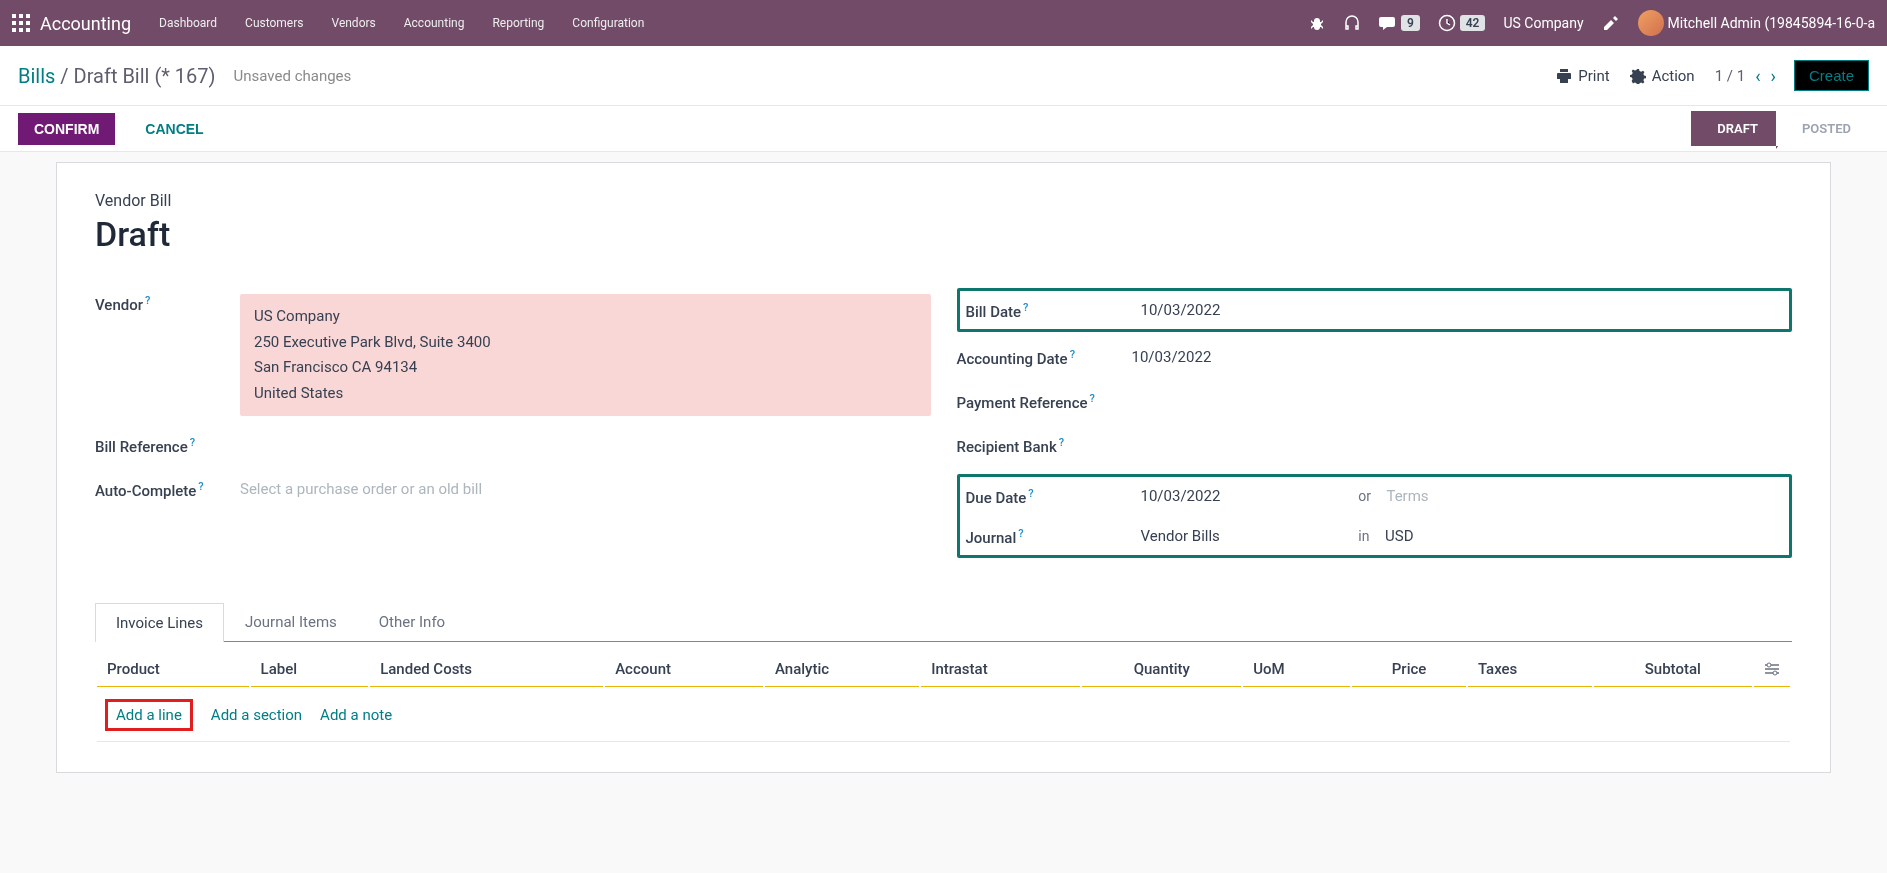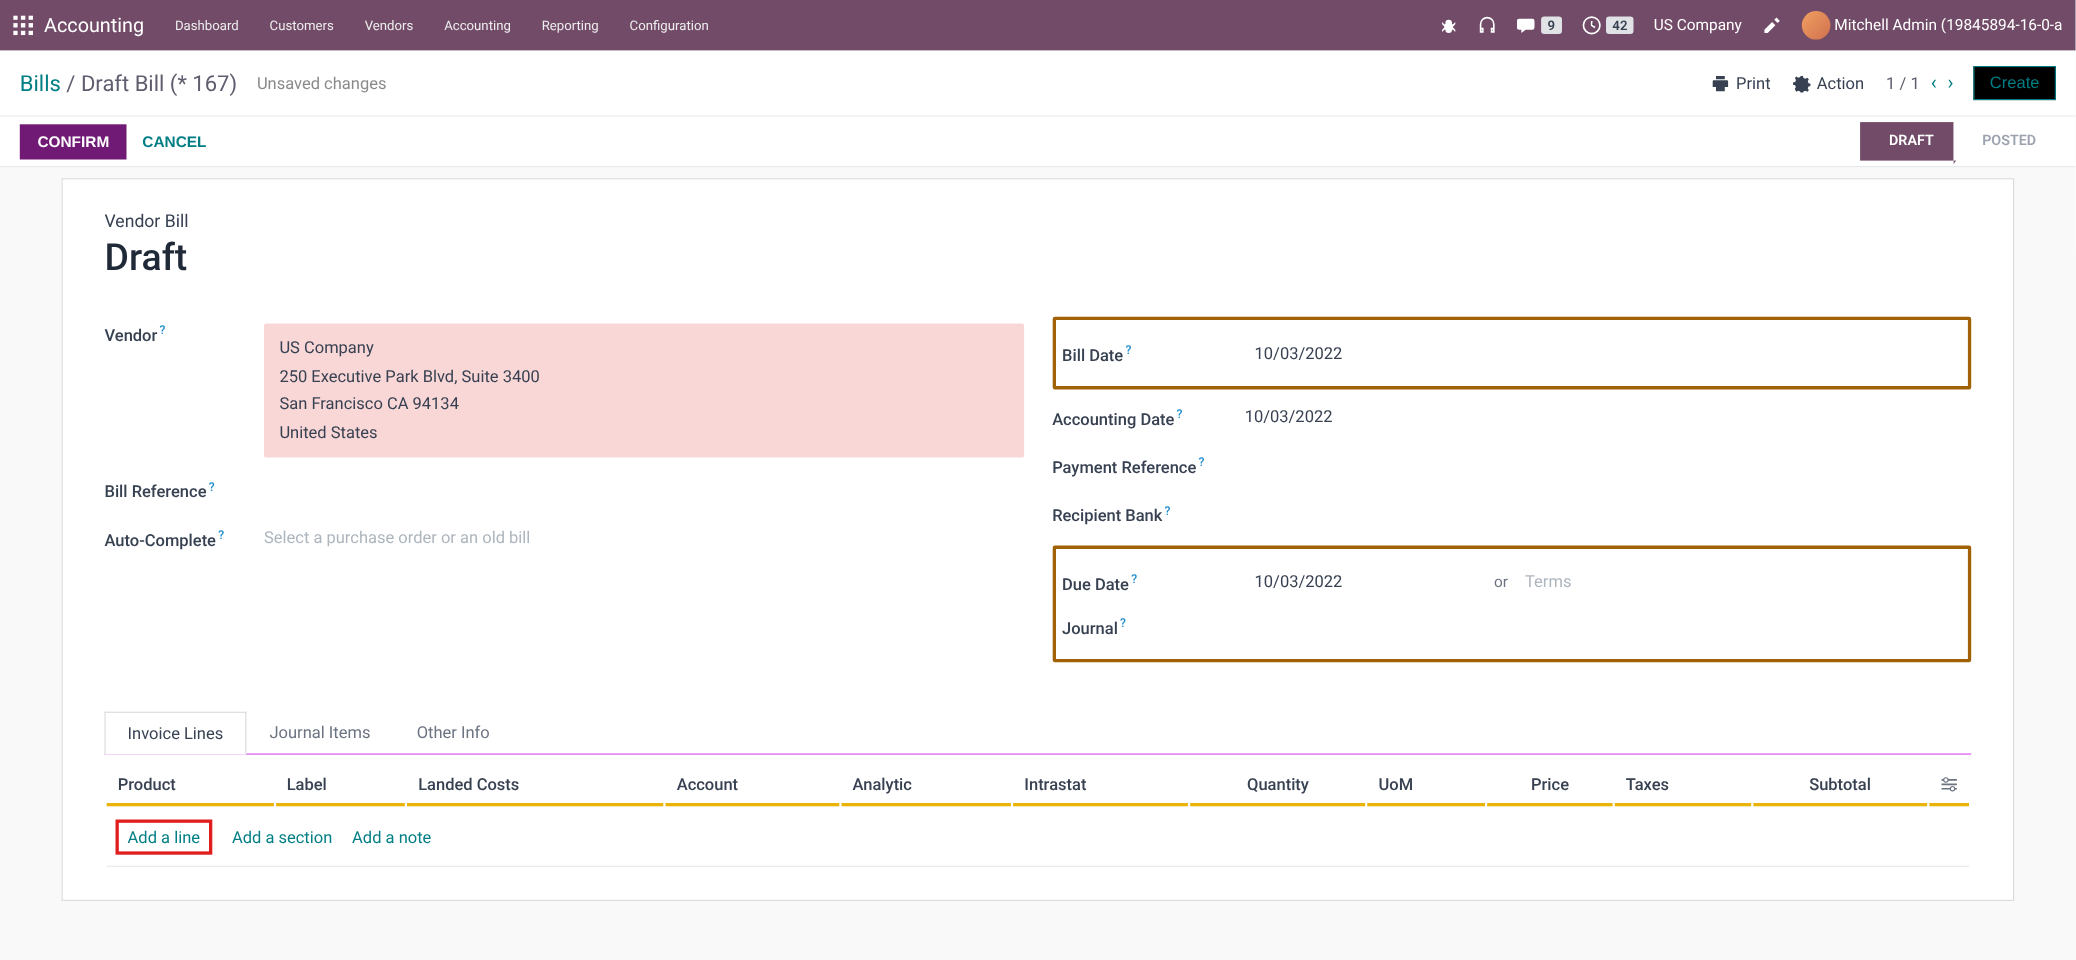--- a/index.html
+++ b/index.html
@@ -24,21 +24,21 @@
 .controlbar .spacer { flex: 1; }
 .ctrl-action { color: #374151; font-size: 15px; display: flex; align-items: center; gap: 6px; margin-right: 20px; cursor: pointer; }
 .ctrl-action .icon { color: #374151; }
 .pager { color: #5f5e6e; font-size: 15px; display: flex; align-items: center; gap: 10px; margin-right: 18px; }
 .pager .chev { color: #017e84; font-size: 18px; cursor: pointer; }
 .create-btn { border: 1px solid #017e84; color: #017e84; padding: 6px 14px; font-size: 15px; background: #000000; cursor: pointer; }
 
 
 .statusbar { background: #fff; height: 46px; display: flex; align-items: center; padding: 0 18px; border-bottom: 1px solid #e5e7eb; }
 .btn-primary { background: #701a75; color: #fff; border: none; padding: 8px 16px; font-weight: 600; font-size: 14px; cursor: pointer; }
-.btn-secondary { background: none; border: none; color: #017e84; font-weight: 600; font-size: 14px; padding: 8px 14px; cursor: pointer; }
+.btn-secondary { background: none; border: none; color: #017e84; font-weight: 600; font-size: 14px; padding: 8px 30px; cursor: pointer; }
 .statusbar .spacer { flex: 1; }
 .status-arrow { display: flex; align-items: center; }
 .status-stage { position: relative; padding: 10px 18px 10px 26px; font-size: 13px; font-weight: 600; }
 .status-stage.active { background: #714B67; color: #fff; }
 .status-stage.active::after { content: ""; position: absolute; right: -14px; top: 0; border-top: 19px solid transparent; border-bottom: 19px solid transparent; border-left: 14px solid #714B67; }
 .status-stage.inactive { background: #fff; color: #9ca3af; }
 
 
 .sheet-wrap { padding: 0 56px; }
 .sheet { background: #fff; border: 1px solid #d8dadd; margin-top: 10px; padding: 28px 38px; }
@@ -50,32 +50,32 @@
 .field-row { display: flex; align-items: flex-start; margin-bottom: 14px; min-height: 30px; }
 .field-label { width: 145px; font-weight: 500; color: #374151; font-size: 15px; position: relative; padding-top: 6px; }
 .field-label .q { color: #1d8ccc; font-size: 11px; vertical-align: super; margin-left: 2px; }
 .field-value { flex: 1; font-size: 15px; color: #374151; padding-top: 6px; }
 
 .vendor-box { background: #f9d7d7; padding: 10px 14px; border-radius: 2px; line-height: 1.7; font-size: 15px; }
 .placeholder { color: #adb5bd; }
 .or-text { color: #6b7280; font-size: 14px; margin: 0 12px 0 4px; }
 .inline-val { display: inline-block; }
 
-.hl-box { border: 3px solid #a16207; padding: 15px 6px; margin-bottom: 10px; border-radius: 2px; }
+.hl-box { border: 3px solid #0f766e; padding: 4px 6px; margin-bottom: 10px; border-radius: 2px; }
 .hl-box .field-row { margin-bottom: 10px; }
 .hl-box .field-row:last-child { margin-bottom: 0; }
 
 
 .tabs { display: flex; border-bottom: 1px solid #d946ef; margin-top: 34px; }
 .tab { padding: 10px 20px; font-size: 15px; color: #6b7280; cursor: pointer; border: 1px solid transparent; border-bottom: none; }
 .tab.active { color: #374151; border-color: #d8dadd; background: #fff; position: relative; top: 1px; }
 
 
 .linetable { width: 100%; margin-top: 8px; }
-.linetable th { text-align: left; font-weight: 500; color: #374151; font-size: 15px; padding: 8px 10px; border-bottom: 3px solid #eab308; }
+.linetable th { text-align: left; font-weight: 500; color: #374151; font-size: 15px; padding: 8px 10px; border-bottom: 1px solid #eab308; }
 .linetable th.right { text-align: center; }
 .linetable td { padding: 10px 10px; font-size: 15px; }
 .add-cell { display: flex; align-items: center; gap: 18px; border-bottom: 1px solid #e5e7eb; padding: 10px 8px;}
 .add-link { color: #017e84; cursor: pointer; }
 .hl-inline { border: 3px solid #e11d1d; padding: 4px 8px; display: inline-block; }
 .opt-icon { color: #6b7280; }
 
 svg { display: block; }
 </style>
 </head>
@@ -235,20 +235,25 @@
         <div class="field-row">
           <div class="field-label" style="width:175px"><span>Due Date</span><span class="q">?</span></div>
           <div class="field-value">
             <span class="inline-val" style="width:210px">10/03/2022</span>
             <span class="or-text">or</span>
             <span class="placeholder">Terms</span>
           </div>
         </div>
         <div class="field-row">
           <div class="field-label" style="width:175px"><span>Journal</span><span class="q">?</span></div>
+          <div class="field-value">
+            <span class="inline-val" style="width:210px">Vendor Bills</span>
+            <span class="or-text">in</span>
+            <span>USD</span>
+          </div>
         </div>
       </div>
     </div>
   </div>
 
   <div class="tabs">
     <div class="tab active">Invoice Lines</div>
     <div class="tab">Journal Items</div>
     <div class="tab">Other Info</div>
   </div>

